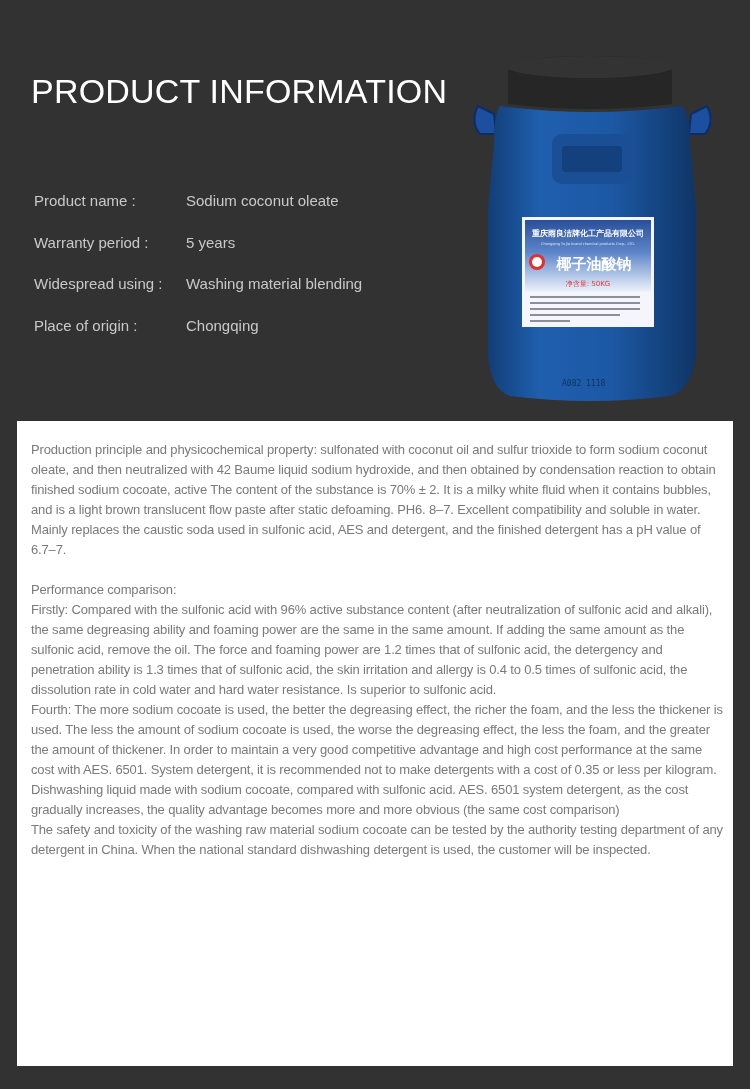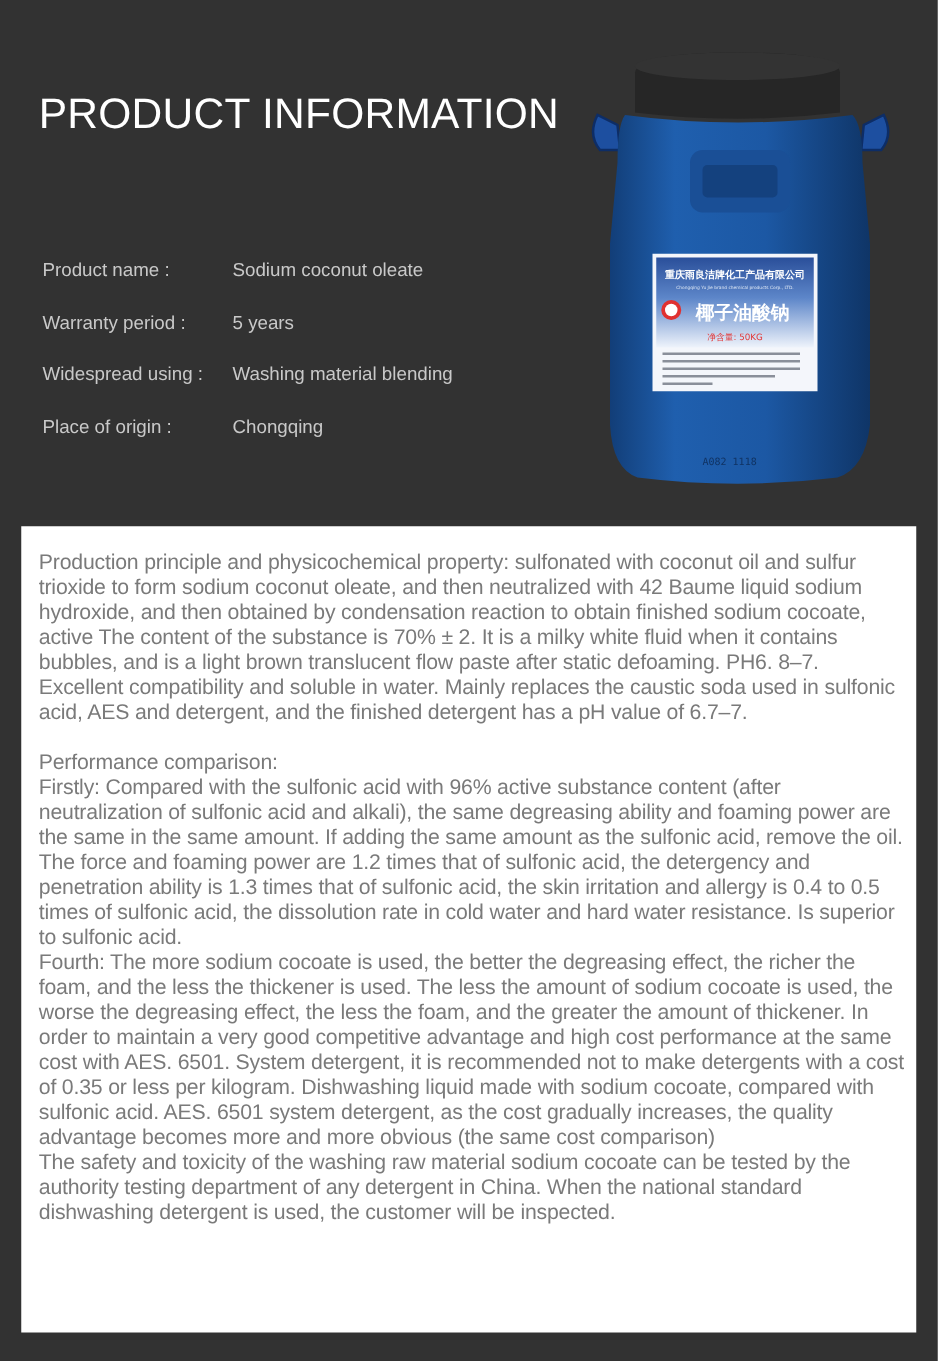--- a/index.html
+++ b/index.html
@@ -6,34 +6,34 @@
     html, body { width: 750px; height: 1089px; background: #323232; overflow: hidden; }
     body { position: relative; font-family: "Liberation Sans", "DejaVu Sans", sans-serif; }
 
     .header-title {
       position: absolute; left: 31px; top: 72px;
       font-size: 34px; font-weight: 400; color: #ffffff; letter-spacing: 0.2px;
       font-family: "Liberation Sans", sans-serif;
       -webkit-text-stroke: 0;
     }
 
-    .spec-table { position: absolute; left: 34px; top: 196px; }
+    .spec-table { position: absolute; left: 34px; top: 180px; }
     .spec-row { display: flex; height: 41.6px; align-items: center; font-size: 15px; color: #c9c9c9; }
     .spec-label { width: 152px; }
     .spec-value { }
 
     .product-image {
-      position: absolute; left: 470px; top: 20px; width: 245px; height: 390px;
+      position: absolute; left: 470px; top: 34px; width: 245px; height: 390px;
     }
 
     .info-panel {
       position: absolute; left: 17px; top: 421px; width: 716px; height: 645px;
       background: #ffffff;
       padding: 19px 8px 0 14px;
-      font-size: 17px; line-height: 20px; color: #7a7a7a;
+      font-size: 13px; line-height: 20px; color: #7a7a7a;
       font-family: "Liberation Sans", sans-serif;
       letter-spacing: -0.15px;
     }
     .para { }
     .spacer { height: 20px; }
   </style>
 </head>
 <body>
 
 <h1 class="header-title">PRODUCT INFORMATION</h1>

